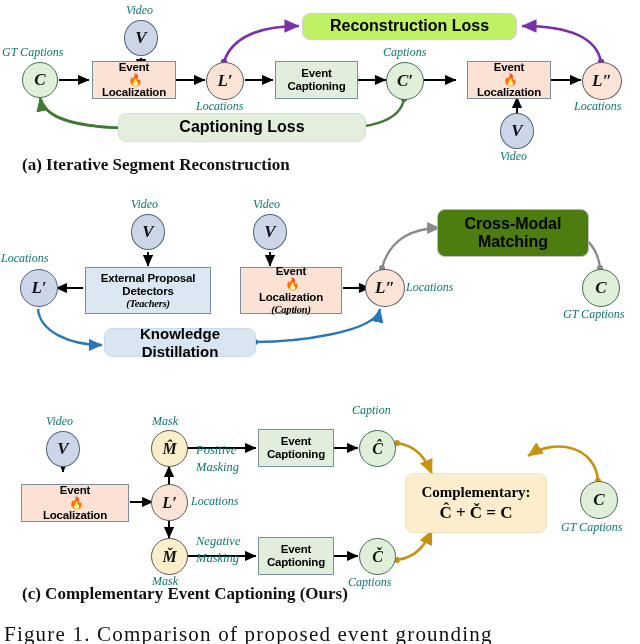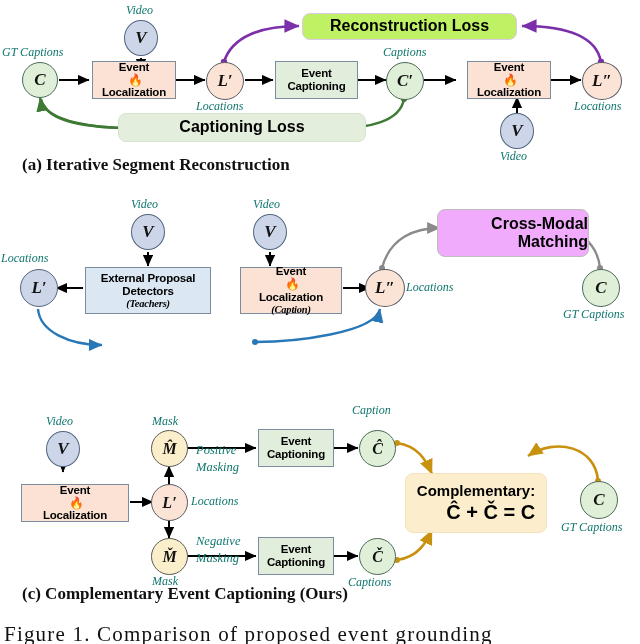--- a/index.html
+++ b/index.html
@@ -47,21 +47,21 @@
   
   .banner {
     border-radius: 8px;
     font-weight: bold;
     color: #000;
     line-height: 1.15;
   }
   .banner-purple { background: #bef264; border: 1px solid #dcc9e8; }
   .banner-green  { background: #e3eedd; border: 1px solid #d6e4ce; }
   .banner-blue   { background: #d9e6f2; border: 1px solid #cadcec; }
-  .banner-gray   { background: #f0abfc; border: 1.3px solid #bdbdbd; text-align: right; }
+  .banner-gray   { background: #4d7c0f; border: 1.3px solid #bdbdbd; }
   .banner-cream  { background: #fceecd; border: 1px solid #f3e2bb; }
   
   .circ {
     border-radius: 50%;
     border: 1.5px solid #4a5f7a;
     font-family: "Liberation Serif", serif;
     font-weight: bold;
     font-style: italic;
     color: #111;
   }
@@ -100,24 +100,23 @@
   .box .inner { display: block; }
   .box .row2 { display: block; }
   .sub-ital {
     font-family: "Liberation Serif", serif;
     font-style: italic;
     font-weight: bold;
     font-size: 10.5px;
     display: block;
   }
   .mathline {
-    font-family: Liberation Sans, sans-serif;
+    font-family: Liberation Serif, serif;
     font-weight: bold;
     display: block;
-    text-align: right;
   }
 </style>
 </head>
 <body>
 
 <div id="fig">
 
   <svg class="layer" viewBox="0 0 640 644">
     <defs>
       <marker id="ah-black" markerWidth="7" markerHeight="7" refX="5.6" refY="2.6" orient="auto">
@@ -312,20 +311,21 @@
     <div>
       <span class="inner">Cross-Modal</span>
       <span class="row2">Matching</span>
     </div>
   </div>
 
   <div class="node circ circ-green" style="left:582px; top:269px; width:38px; height:38px; font-size:17px;">C</div>
 
   <div class="note" style="left:563px; top:308px; font-size:12px;">GT Captions</div>
 
+  <div class="node banner banner-blue" style="left:104px; top:328px; width:152px; height:29px; font-size:15px;">Knowledge Distillation</div>
 
 
   <div class="note" style="left:46px; top:415px; font-size:12px;">Video</div>
 
   <div class="node circ circ-blue" style="left:46px; top:431px; width:34px; height:36px; font-size:17px;">V</div>
 
   <div class="node box box-peach" style="left:21px; top:484px; width:108px; height:38px; font-size:11.5px;">
     <div>
       <span class="inner">Event</span><span class="flame">&nbsp;🔥</span>
       <span class="row2">Localization</span>
@@ -366,21 +366,21 @@
 
   <div class="node circ circ-green" style="left:359px; top:430px; width:37px; height:37px; font-size:16px;">Ĉ</div>
 
   <div class="node circ circ-green" style="left:359px; top:538px; width:37px; height:37px; font-size:16px;">Č</div>
 
   <div class="note" style="left:348px; top:576px; font-size:12px;">Captions</div>
 
   <div class="node banner banner-cream" style="left:405px; top:473px; width:142px; height:60px; font-size:15px;">
     <div>
       <span class="mathline" style="font-size:15px;">Complementary:</span>
-      <span class="mathline" style="font-size:20px; margin-top:2px;">Ĉ + Č = C</span>
+      <span class="mathline" style="font-size:17px; margin-top:2px;">Ĉ + Č = C</span>
     </div>
   </div>
 
   <div class="node circ circ-green" style="left:580px; top:481px; width:38px; height:38px; font-size:17px;">C</div>
 
   <div class="note" style="left:561px; top:521px; font-size:12px;">GT Captions</div>
 
   <div class="panel-title" style="left:22px; top:584px; font-size:17px;">(c) Complementary Event Captioning (Ours)</div>
 
   <div class="fig-caption" style="left:4px; top:622px; font-size:21px;">Figure 1.   Comparison of proposed event grounding</div>

